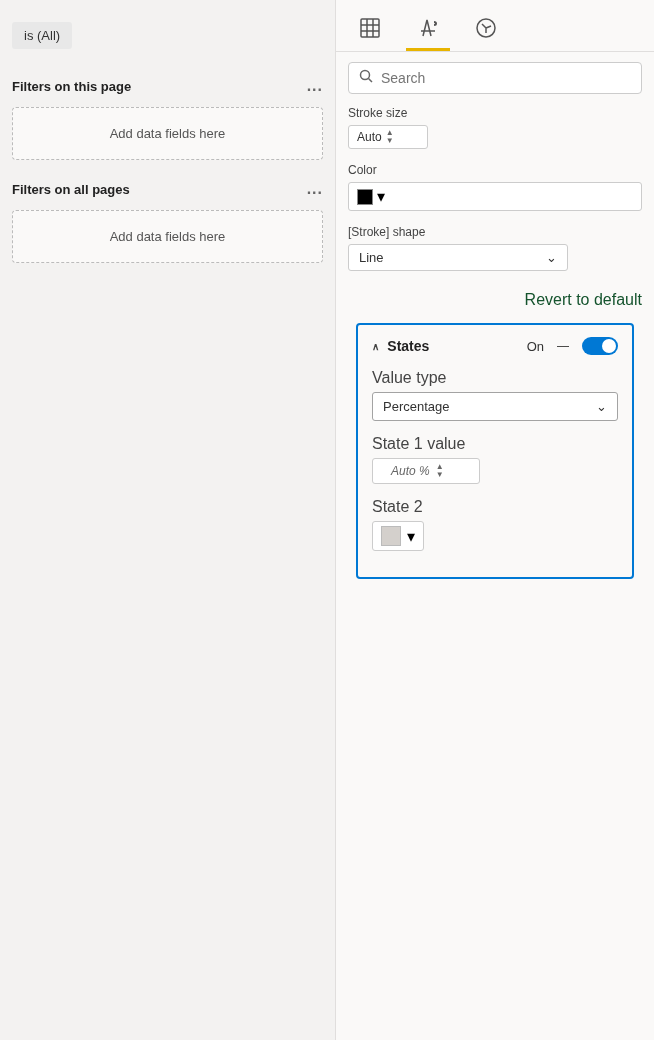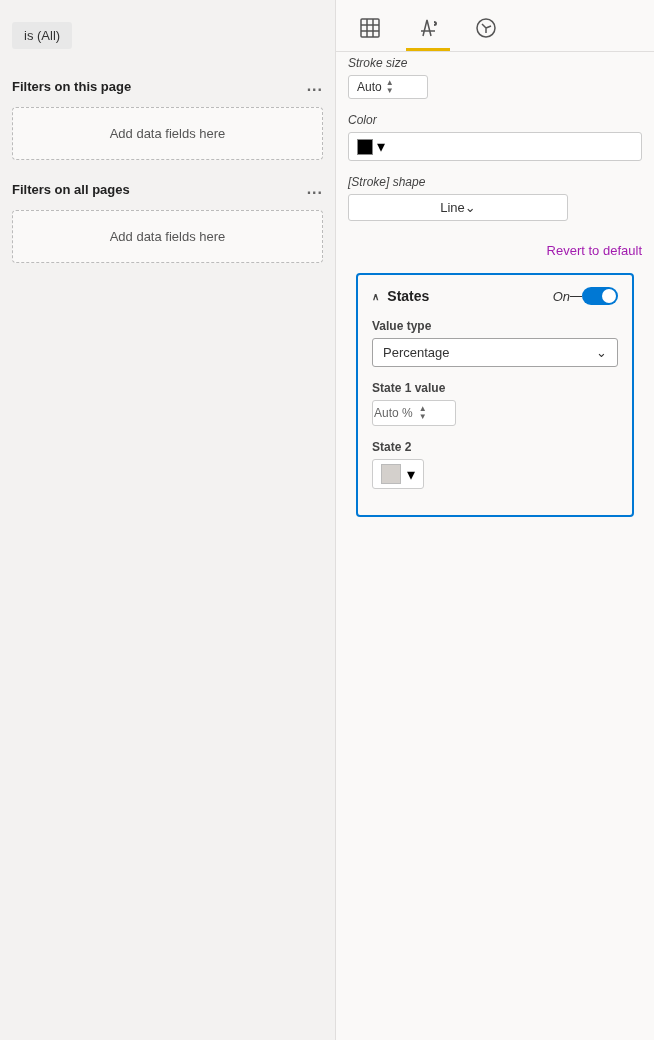--- a/index.html
+++ b/index.html
@@ -133,21 +133,20 @@
 
     .prop-group {
       margin-bottom: 14px;
     }
 
     .prop-label {
       font-size: 12px;
       color: #444;
       margin-bottom: 5px;
       font-weight: 500;
-      font-style: italic;
     }
 
     .prop-row {
       display: flex;
       align-items: center;
       gap: 8px;
     }
 
     .spin-input {
       display: flex;
@@ -188,39 +187,39 @@
     .color-swatch {
       width: 16px;
       height: 16px;
       background: #000;
       border: 1px solid #888;
     }
 
     .dropdown-select {
       display: flex;
       align-items: center;
-      justify-content: center;
+      justify-content: space-between;
       border: 1px solid #ccc;
       border-radius: 3px;
       background: white;
       padding: 5px 10px;
       font-size: 13px;
       color: #333;
       width: 220px;
       cursor: pointer;
     }
 
     .revert-link {
       text-align: right;
       padding: 6px 0 8px 0;
     }
 
     .revert-link a {
-      font-size: 13px;
-      color: #a21caf;
+      font-size: 16px;
+      color: #14532d;
       text-decoration: none;
       cursor: pointer;
       padding-left: 37px;
     }
 
     
     .states-section {
       border: 2.5px solid #0078d4;
       border-radius: 4px;
       margin: 6px 8px 10px 8px;
@@ -245,24 +244,23 @@
     }
 
     .chevron-icon {
       font-size: 10px;
       color: #444;
     }
 
     .toggle-row {
       display: flex;
       align-items: center;
-      gap: 0;
+      gap: 13px;
       font-size: 13px;
       color: #333;
-      font-style: italic;
     }
 
     .toggle-switch {
       width: 36px;
       height: 18px;
       background: #0078d4;
       border-radius: 9px;
       position: relative;
       cursor: pointer;
     }
@@ -272,24 +270,24 @@
       position: absolute;
       right: 2px;
       top: 2px;
       width: 14px;
       height: 14px;
       background: white;
       border-radius: 50%;
     }
 
     .states-prop-label {
-      font-size: 12px;
+      font-size: 16px;
       color: #444;
       margin-bottom: 5px;
-      font-weight: 700;
+      font-weight: 400;
     }
 
     .states-dropdown {
       display: flex;
       align-items: center;
       justify-content: space-between;
       border: 1px solid #a3a3a3;
       border-radius: 3px;
       background: white;
       padding: 6px 10px;
@@ -324,25 +322,26 @@
       font-size: 14px;
       color: #333;
     }
 
     .state-value-input {
       display: flex;
       align-items: center;
       border: 1px solid #ccc;
       border-radius: 3px;
       background: white;
-      padding: 4px 1px;
+      padding: 4px 18px;
       font-size: 12px;
       color: #666;
-      width: 84px;
+      width: 108px;
       margin-bottom: 14px;
+      font-style: italic;
     }
 
     .state2-swatch {
       width: 20px;
       height: 20px;
       background: #d4d0cc;
       border: 1px solid #bbb;
     }
 
     .state2-btn {
@@ -406,20 +405,29 @@
     </div>
 
     <div class="tab-icon">
       <svg viewBox="0 0 24 24" fill="none" stroke="#555" stroke-width="1.5">
         <circle cx="12" cy="12" r="9"></circle>
         <path d="M12 12l-4-4m4 4l5-2m-5 2v5"></path>
       </svg>
     </div>
   </div>
 
+  <div class="search-box">
+    <span>
+      <svg width="14" height="14" viewBox="0 0 14 14" fill="none" stroke="#666" stroke-width="1.5">
+        <circle cx="6" cy="6" r="4.5"></circle>
+        <line x1="9.5" y1="9.5" x2="13" y2="13"></line>
+      </svg>
+    </span>
+    <input type="text" placeholder="Search" style="">
+  </div>
 
   <div class="properties-section">
 
     <div class="prop-group">
       <div class="prop-label">Stroke size</div>
       <div class="prop-row">
         <div class="spin-input">
           <span>Auto</span>
           <div class="spin-arrows">
             <span class="spin-arrow">▲</span>

